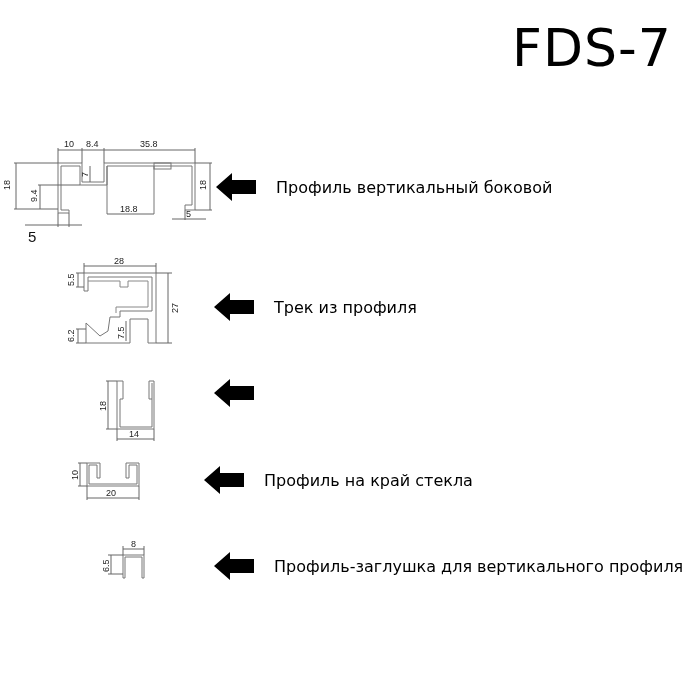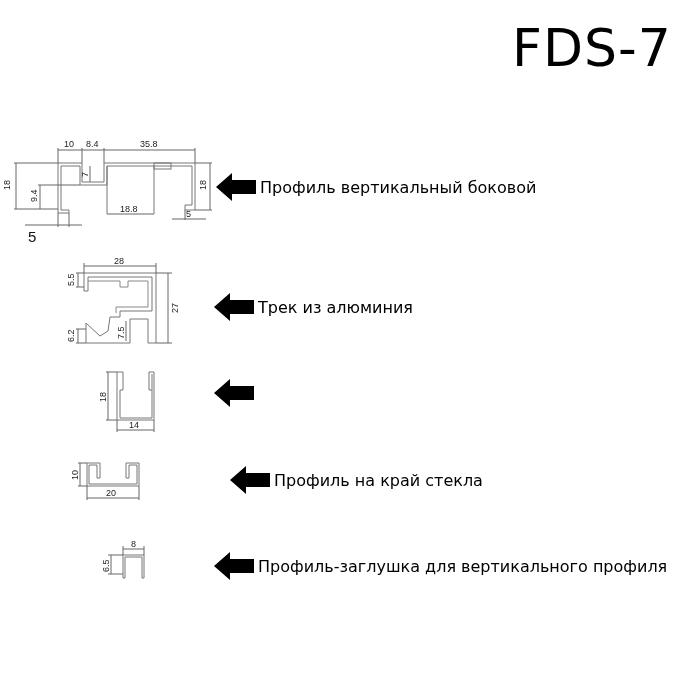--- a/index.html
+++ b/index.html
@@ -6,21 +6,21 @@
     body { width: 700px; height: 700px; position: relative; overflow: hidden;
       font-family: "Liberation Sans", sans-serif; color: #000; }
     .title { position: absolute; left: 512px; top: 18px; font-size: 52px;
       font-family: "DejaVu Sans", sans-serif; font-weight: normal; letter-spacing: 1px; line-height: 60px; }
     .drawing { position: absolute; text-decoration: underline; }
     .drawing svg { display: block; }
     .dim { font-family: "Liberation Sans", sans-serif; font-size: 9px; fill: #222; }
     .dimbig { font-family: "Liberation Sans", sans-serif; font-size: 15px; fill: #111; }
     .label-row { position: absolute; display: flex; align-items: center; }
     .arrow { width: 40px; height: 30px; }
-    .label { font-family: "DejaVu Sans", sans-serif; font-size: 16px; margin-left: 4px; white-space: nowrap; text-align: center; }
+    .label { font-family: "DejaVu Sans", sans-serif; font-size: 16px; margin-left: 20px; white-space: nowrap; text-align: center; }
   </style>
 </head>
 <body>
 
 <div class="title">FDS-7</div>
 
 <div class="drawing" style="left:0px;top:130px;">
   <svg width="225" height="120" viewBox="0 0 225 120" stroke="#666" fill="none" stroke-width="1">
 
     <path d="M58,83 L58,33 L82,33 L82,52 L104,52 L104,33 L195,33 L195,80 L185,80 L185,75 L192,75 L192,36 L107,36 L107,55 L80,55 L80,36 L61,36 L61,80 L69,80 L69,83 Z" stroke="#777"></path>
@@ -90,21 +90,21 @@
     <g stroke="none">
       <text class="dim" x="54" y="13">28</text>
       <text class="dim" x="118" y="62" transform="rotate(-90 118 62)">27</text>
       <text class="dim" x="14" y="35" transform="rotate(-90 14 35)">5.5</text>
       <text class="dim" x="14" y="91" transform="rotate(-90 14 91)">6.2</text>
       <text class="dim" x="64" y="88" transform="rotate(-90 64 88)">7.5</text>
     </g>
   </svg>
 </div>
 
-<div class="drawing" style="left:96px;top:362px;">
+<div class="drawing" style="left:96px;top:371px;">
   <svg width="70" height="75" viewBox="0 0 70 75" stroke="#666" fill="none" stroke-width="1">
     <path d="M21,10 L21,58 L58,58 L58,10 L53,10 L53,28 L56,28 L56,12 M21,10 L27,10 L27,28 L24,28 L24,56 L56,56 L56,28" stroke="#777"></path>
     <line x1="10" y1="10" x2="21" y2="10"></line>
       <line x1="10" y1="58" x2="21" y2="58"></line>
       <line x1="12" y1="10" x2="12" y2="58"></line>
     <line x1="21" y1="58" x2="21" y2="70"></line>
       <line x1="58" y1="58" x2="58" y2="70"></line>
       <line x1="21" y1="68" x2="58" y2="68"></line>
     <g stroke="none">
       <text class="dim" x="10" y="40" transform="rotate(-90 10 40)">18</text>
@@ -149,30 +149,30 @@
   <svg class="arrow" viewBox="0 0 40 30">
       <path d="M0,15 L16,1 L16,8 L40,8 L40,22 L16,22 L16,29 Z" fill="#000"></path>
     </svg>
   <span class="label">Профиль вертикальный боковой</span>
 </div>
 
 <div class="label-row" style="left:214px;top:292px;">
   <svg class="arrow" viewBox="0 0 40 30">
       <path d="M0,15 L16,1 L16,8 L40,8 L40,22 L16,22 L16,29 Z" fill="#000"></path>
     </svg>
-  <span class="label">Трек из алюминия</span>
+  <span class="label">Трек из профиля</span>
 </div>
 
 <div class="label-row" style="left:214px;top:378px;">
   <svg class="arrow" viewBox="0 0 40 30">
       <path d="M0,15 L16,1 L16,8 L40,8 L40,22 L16,22 L16,29 Z" fill="#000"></path>
     </svg>
 </div>
 
-<div class="label-row" style="left:230px;top:465px;">
+<div class="label-row" style="left:204px;top:465px;">
   <svg class="arrow" viewBox="0 0 40 30">
       <path d="M0,15 L16,1 L16,8 L40,8 L40,22 L16,22 L16,29 Z" fill="#000"></path>
     </svg>
   <span class="label">Профиль на край стекла</span>
 </div>
 
 <div class="label-row" style="left:214px;top:551px;">
   <svg class="arrow" viewBox="0 0 40 30">
       <path d="M0,15 L16,1 L16,8 L40,8 L40,22 L16,22 L16,29 Z" fill="#000"></path>
     </svg>

